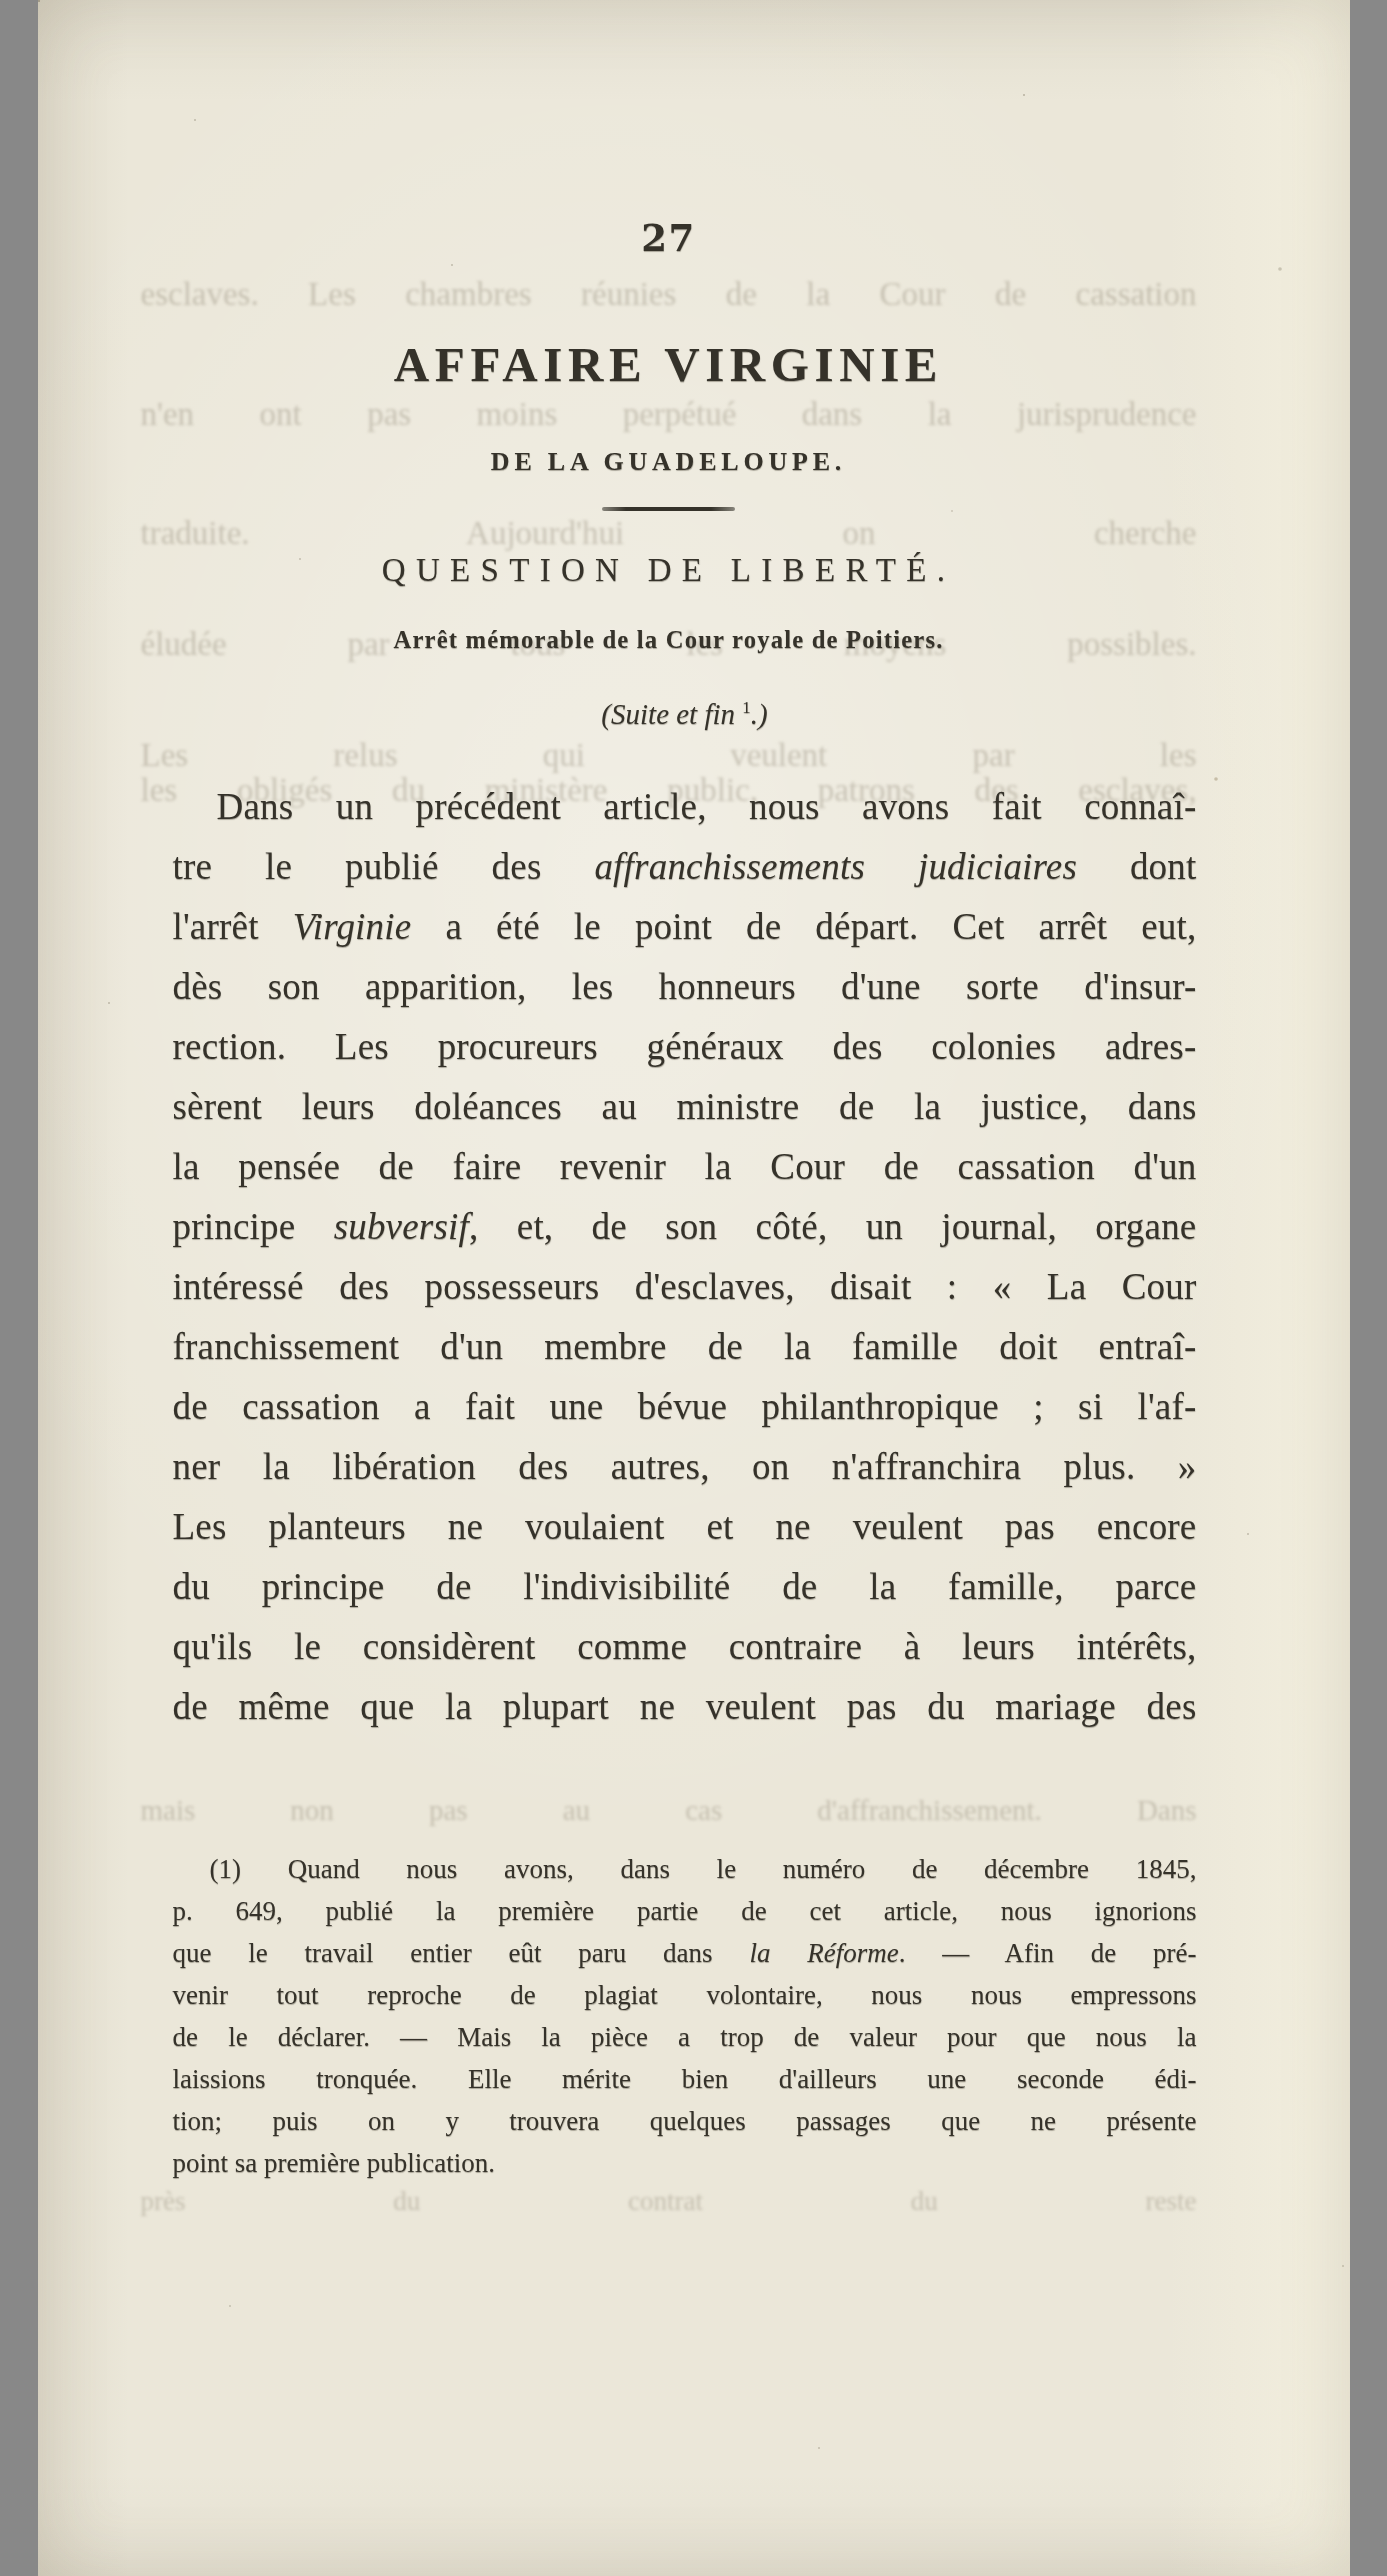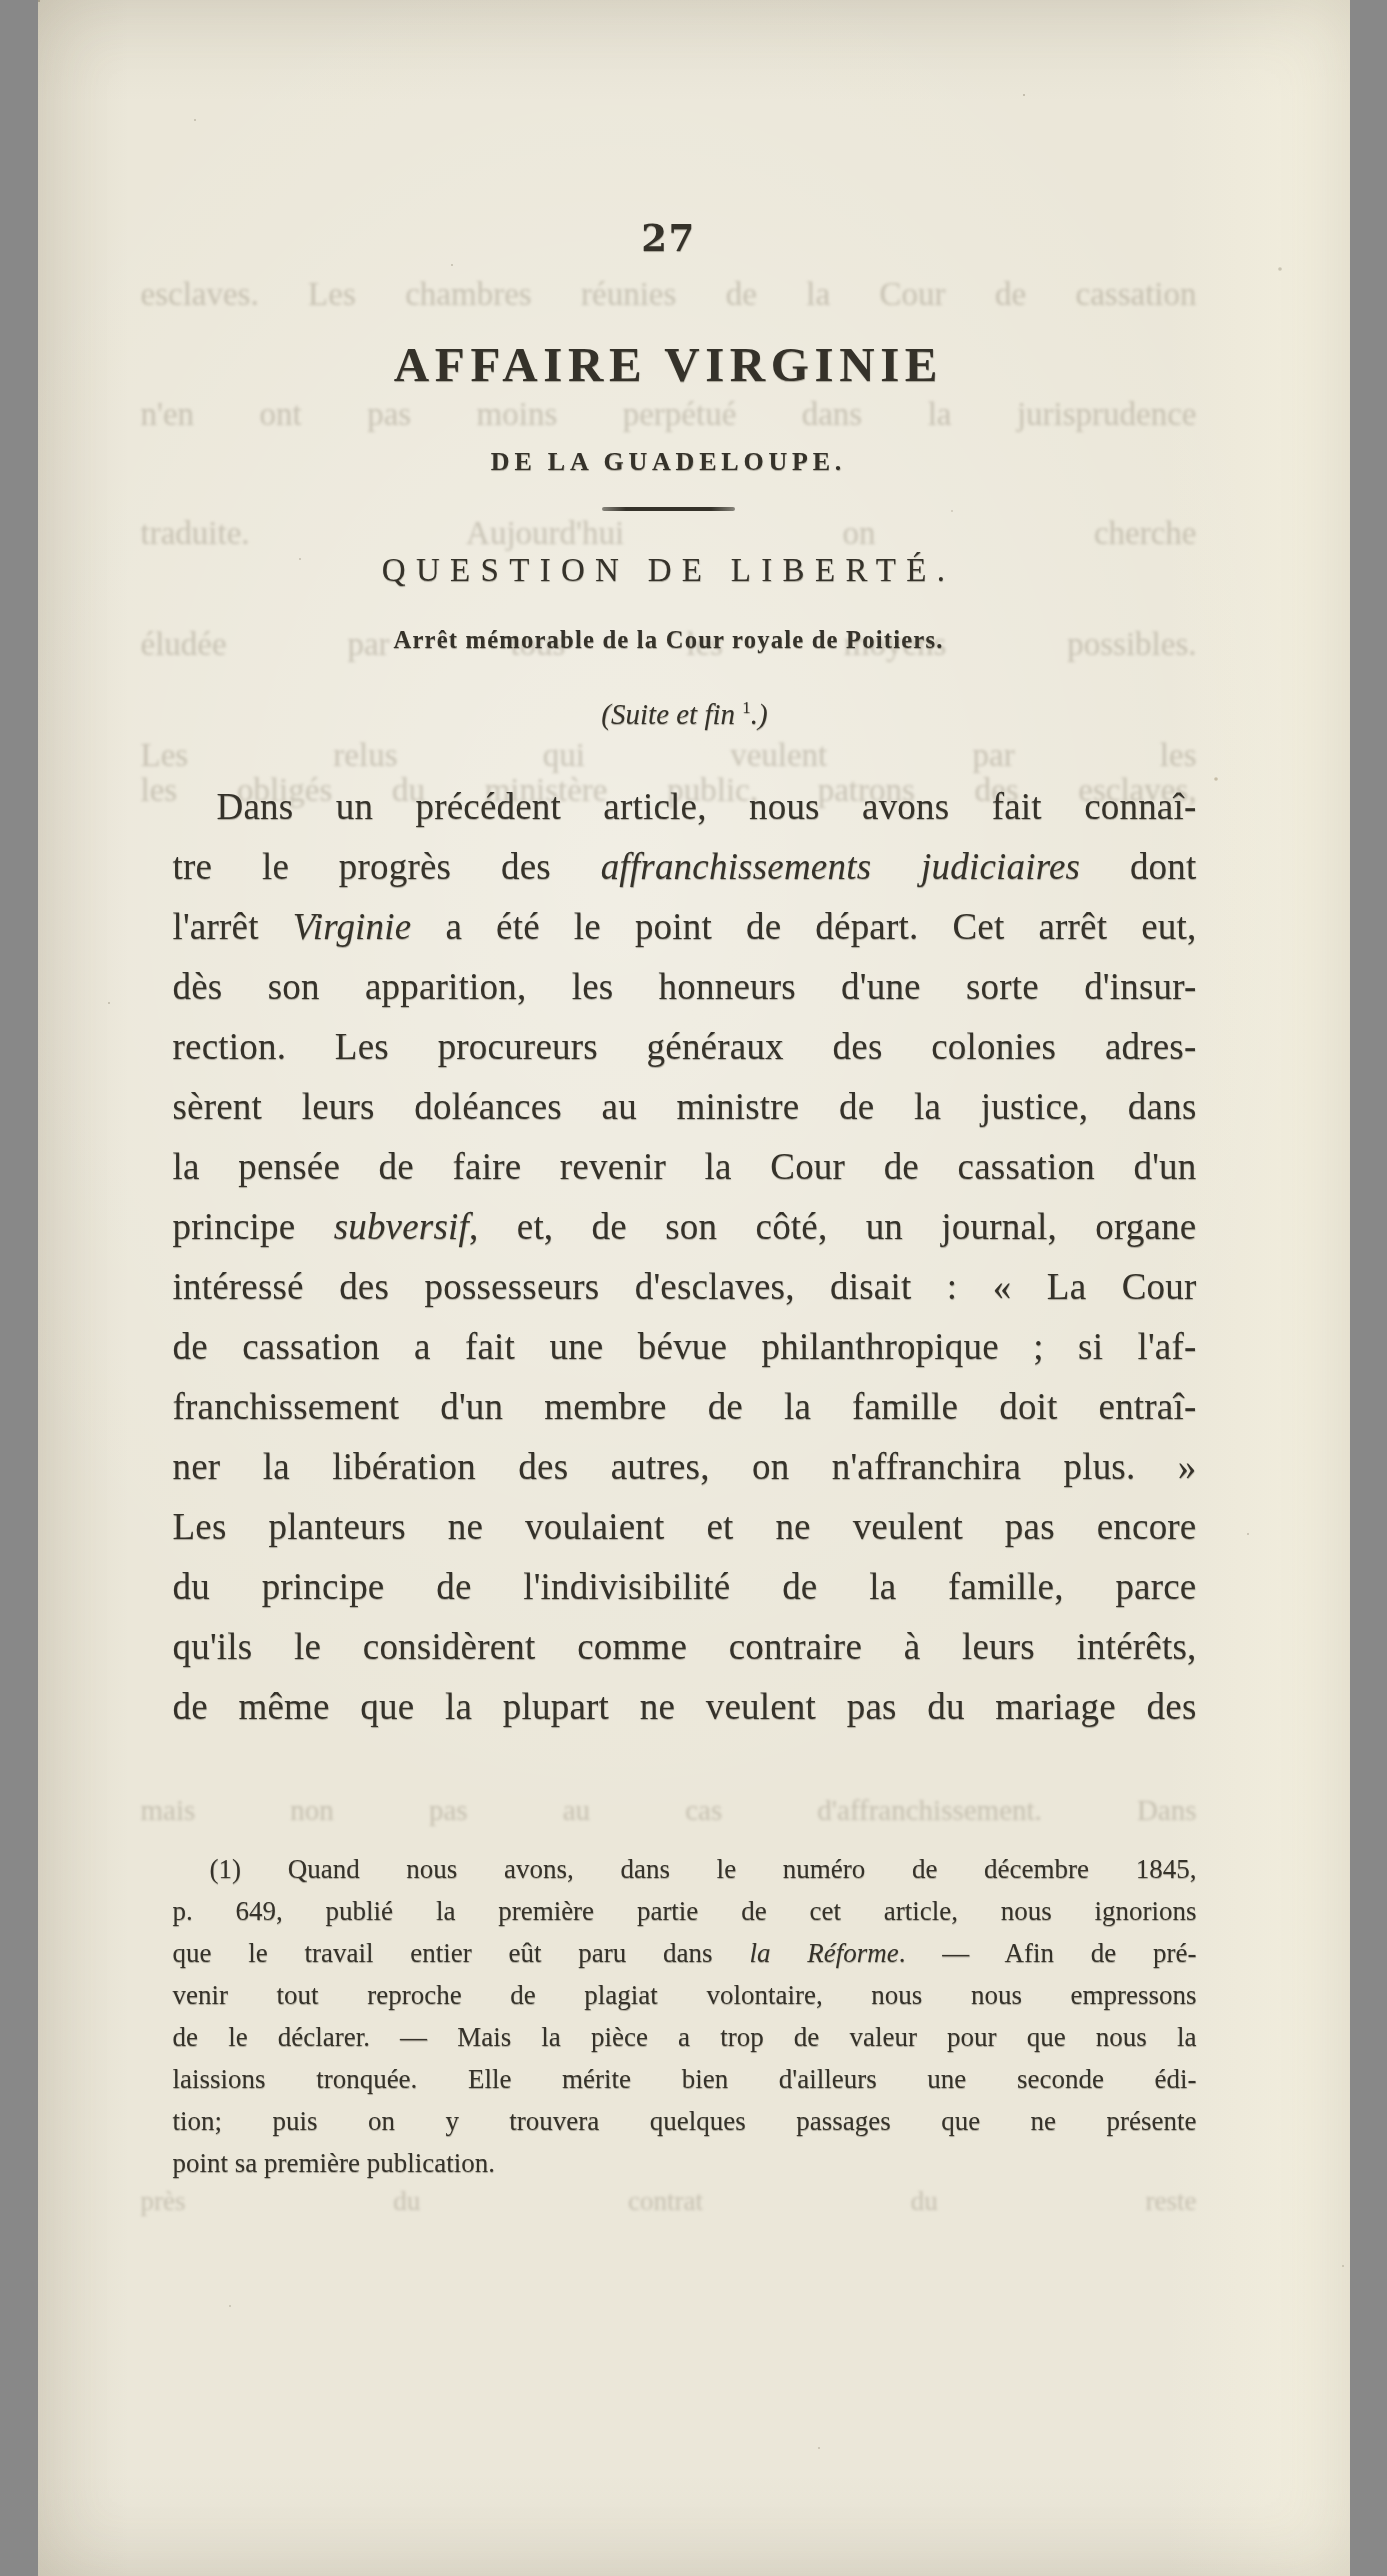--- a/index.html
+++ b/index.html
@@ -118,30 +118,30 @@
     <h1 class="title">AFFAIRE VIRGINIE</h1>
     <div class="subtitle">DE LA GUADELOUPE.</div>
     <div class="rule"></div>
     <div class="section">QUESTION DE LIBERTÉ.</div>
     <div class="subheading">Arrêt mémorable de la Cour royale de Poitiers.</div>
     <div class="suite">
         <div class="tline end center"><span class="i">(Suite et fin </span><span class="sup">1</span><span class="i">.)</span></div>
       </div>
     <div class="body-text">
         <div class="tline ind"><span>Dans un précédent article, nous avons fait connaî-</span></div>
-        <div class="tline"><span>tre le progrès des </span><span class="i">affranchissements judiciaires</span><span> dont</span></div>
+        <div class="tline"><span>tre le publié des </span><span class="i">affranchissements judiciaires</span><span> dont</span></div>
         <div class="tline"><span>l'arrêt </span><span class="i">Virginie</span><span> a été le point de départ. Cet arrêt eut,</span></div>
         <div class="tline"><span>dès son apparition, les honneurs d'une sorte d'insur-</span></div>
         <div class="tline"><span>rection. Les procureurs généraux des colonies adres-</span></div>
         <div class="tline"><span>sèrent leurs doléances au ministre de la justice, dans</span></div>
         <div class="tline"><span>la pensée de faire revenir la Cour de cassation d'un</span></div>
         <div class="tline"><span>principe </span><span class="i">subversif</span><span>, et, de son côté, un journal, organe</span></div>
         <div class="tline"><span>intéressé des possesseurs d'esclaves, disait : « La Cour</span></div>
+        <div class="tline"><span>franchissement d'un membre de la famille doit entraî-</span></div>
         <div class="tline"><span>de cassation a fait une bévue philanthropique ; si l'af-</span></div>
-        <div class="tline"><span>franchissement d'un membre de la famille doit entraî-</span></div>
         <div class="tline"><span>ner la libération des autres, on n'affranchira plus. »</span></div>
         <div class="tline"><span>Les planteurs ne voulaient et ne veulent pas encore</span></div>
         <div class="tline"><span>du principe de l'indivisibilité de la famille, parce</span></div>
         <div class="tline"><span>qu'ils le considèrent comme contraire à leurs intérêts,</span></div>
         <div class="tline"><span>de même que la plupart ne veulent pas du mariage des</span></div>
       </div>
     <div class="footnote">
         <div class="tline ind"><span>(1) Quand nous avons, dans le numéro de décembre 1845,</span></div>
         <div class="tline"><span>p. 649, publié la première partie de cet article, nous ignorions</span></div>
         <div class="tline"><span>que le travail entier eût paru dans </span><span class="i">la Réforme</span><span>. — Afin de pré-</span></div>

